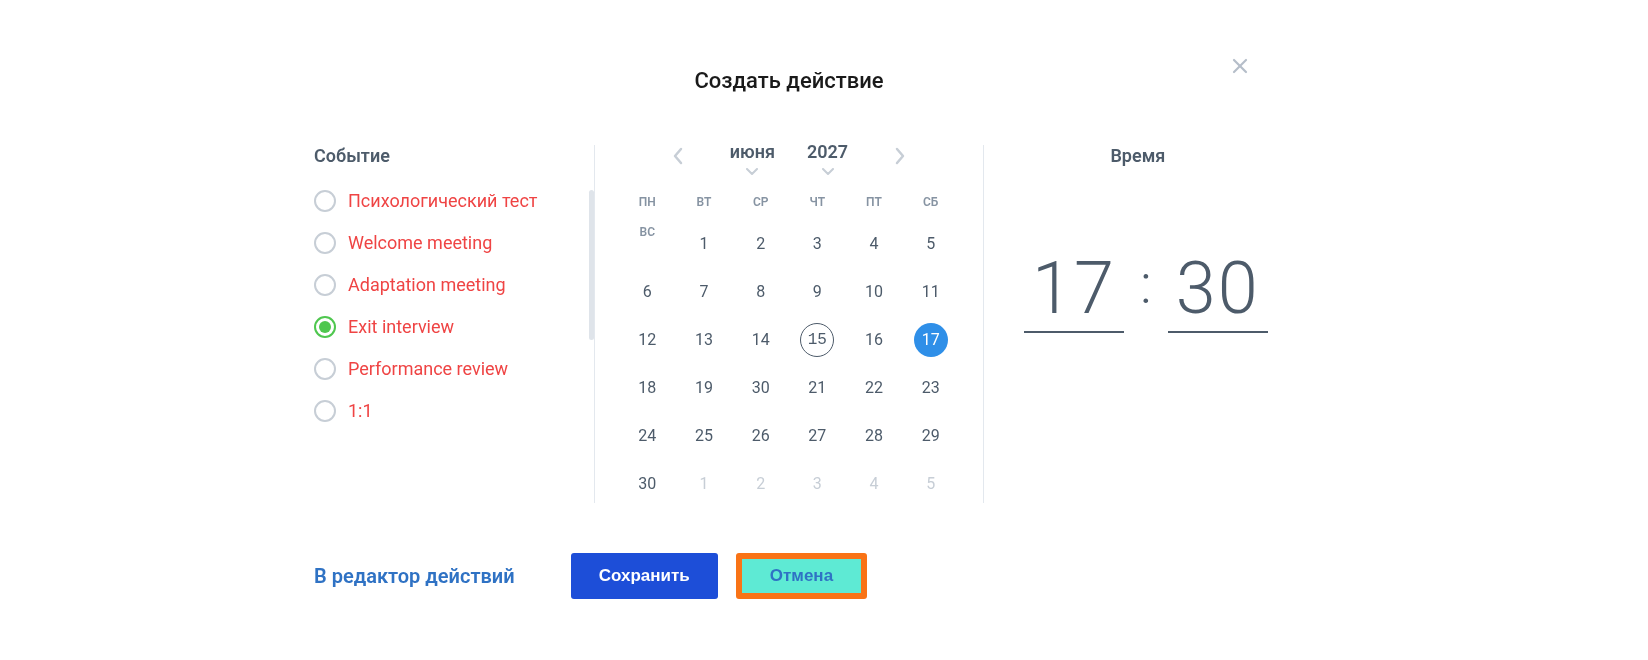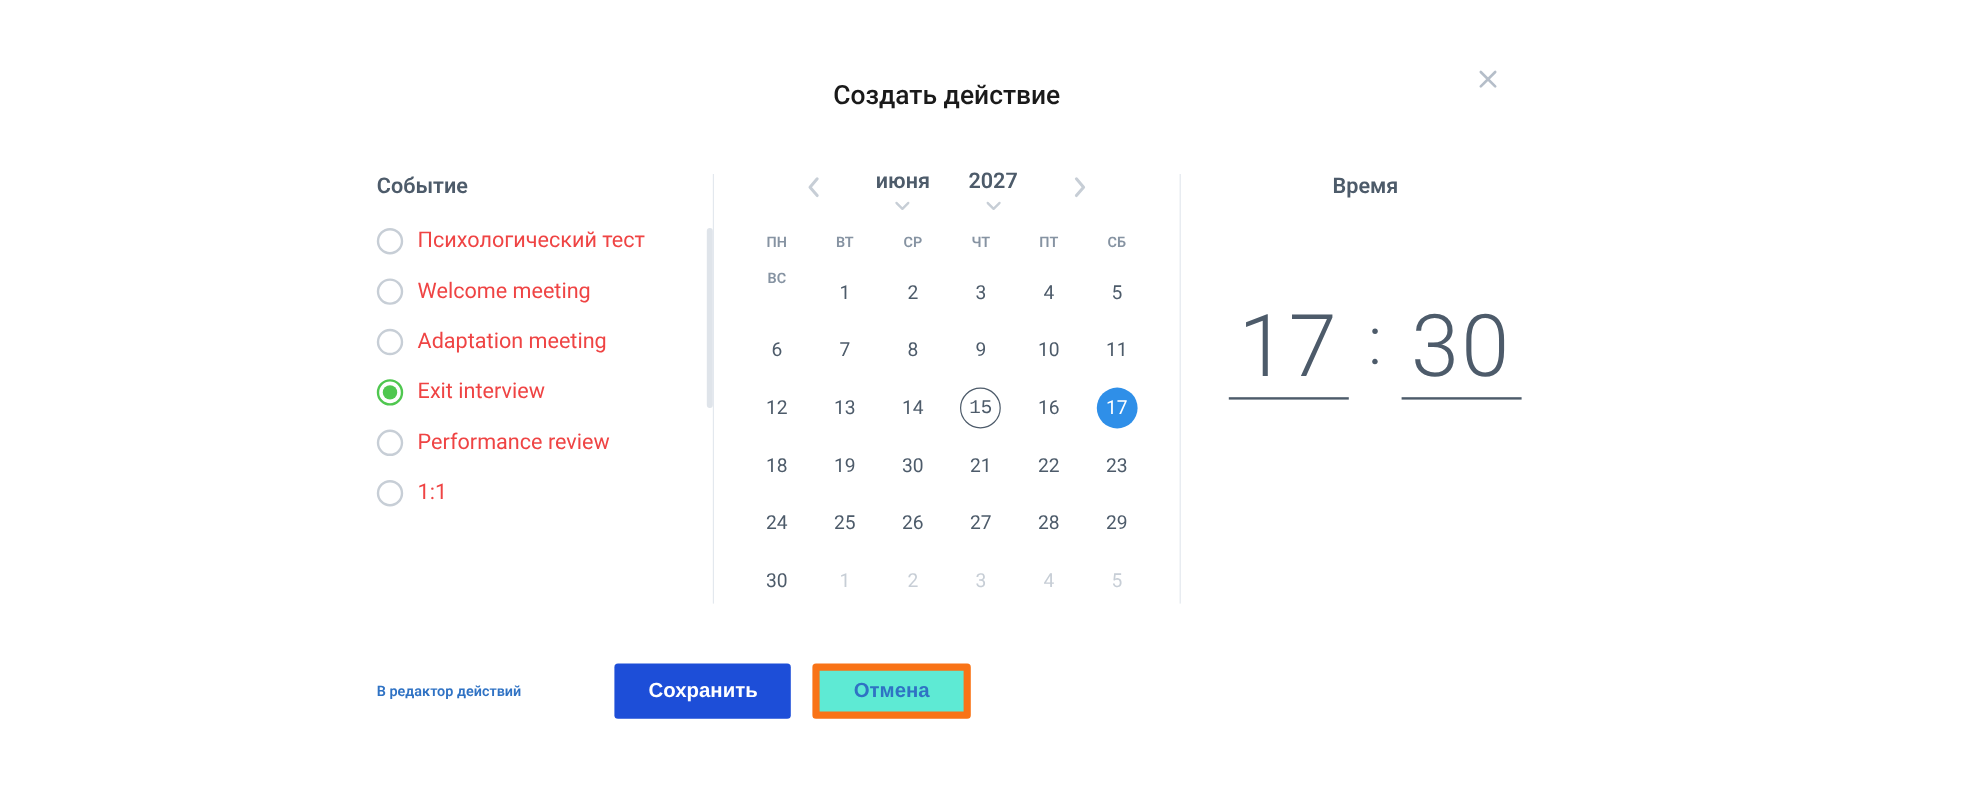--- a/index.html
+++ b/index.html
@@ -190,21 +190,21 @@
     top: -10px;
   }
   
   .footer {
     display: flex;
     align-items: center;
     margin-top: 50px;
     padding-bottom: 20px;
   }
   .editor-link {
-    font-size: 12px;
+    font-size: 20px;
     font-weight: 600;
     color: #2f72c4;
     cursor: pointer;
   }
   .btn {
     height: 46px;
     padding: 0 28px;
     border-radius: 3px;
     font-size: 17px;
     font-weight: 600;

